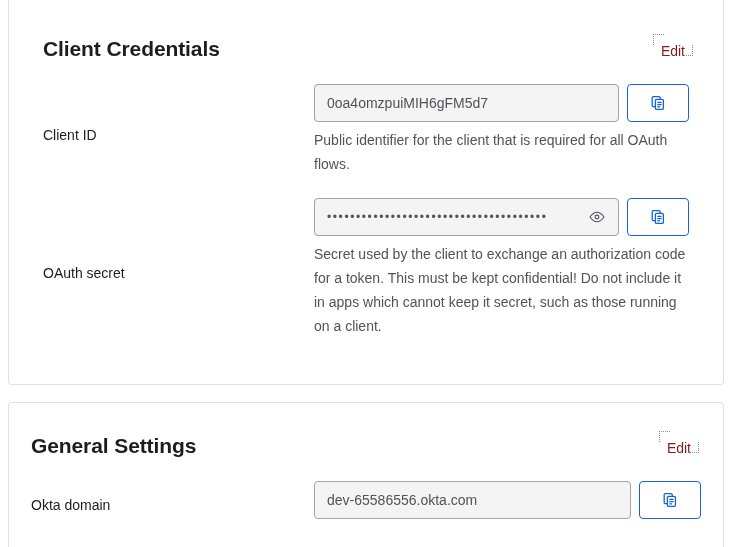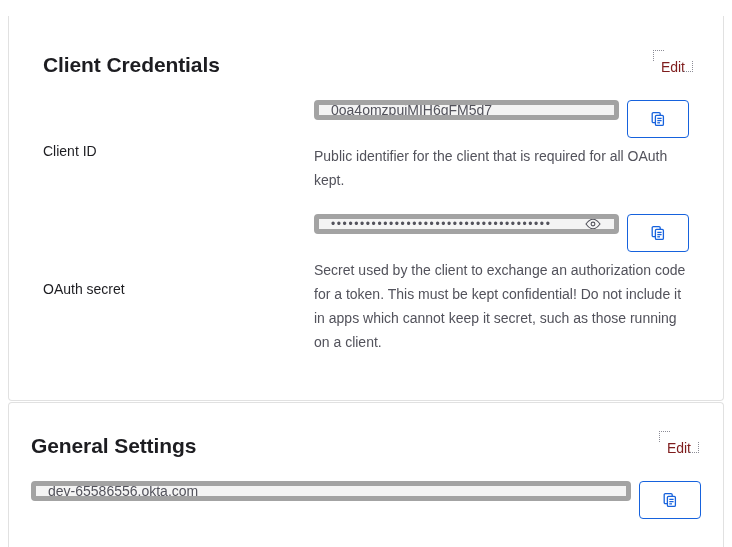--- a/index.html
+++ b/index.html
@@ -21,21 +21,21 @@
   }
   .panel {
     background: #ffffff;
     border: 1px solid #e1e1e1;
     border-radius: 4px;
     position: absolute;
     left: 8px;
     width: 716px;
   }
   #panel-credentials {
-    top: 16px;
+    top: 0;
     height: 385px;
     border-top: none;
     border-radius: 0 0 4px 4px;
   }
   #panel-general {
     top: 402px;
     height: 160px;
     border-bottom: none;
     border-radius: 4px 4px 0 0;
     overflow: hidden;
@@ -117,23 +117,23 @@
   .field-control {
     flex: 1 1 auto;
   }
   .input-line {
     display: flex;
     align-items: stretch;
     gap: 8px;
   }
   .text-input {
     flex: 1 1 auto;
-    height: 20px;
+    height: 38px;
     background: #f4f4f4;
-    border: 5px solid #a3a3a3;
+    border: 1px solid #a3a3a3;
     border-radius: 4px;
     display: flex;
     align-items: center;
     padding: 0 12px;
     font-size: 14px;
     color: #52525b;
     position: relative;
     overflow: hidden;
     white-space: nowrap;
   }
@@ -206,21 +206,21 @@
               <svg width="16" height="16" viewBox="0 0 16 16" fill="none" stroke="#1662dd" stroke-width="1.3">
                 <rect x="2.2" y="1.6" width="8" height="10" rx="1.2"></rect>
                 <rect x="5.4" y="4.4" width="8" height="10" rx="1.2" fill="#ffffff"></rect>
                 <line x1="7.3" y1="7.4" x2="11.6" y2="7.4"></line>
                 <line x1="7.3" y1="9.6" x2="11.6" y2="9.6"></line>
                 <line x1="7.3" y1="11.8" x2="10" y2="11.8"></line>
               </svg>
             </span>
           </div>
         </div>
-        <div class="help-text">Public identifier for the client that is required for all OAuth kept.</div>
+        <div class="help-text">Public identifier for the client that is required for all OAuth flows.</div>
       </div>
     </div>
 
     <div class="field-row">
       <div class="field-label">OAuth secret</div>
       <div class="field-control">
         <div class="input-line">
           <div class="text-input">
             <span class="value secret-dots">••••••••••••••••••••••••••••••••••••••</span>
             <span class="eye-icon">
@@ -249,20 +249,21 @@
 
   <section class="panel" id="panel-general">
     <div class="panel-header">
       <h2 class="panel-title">General Settings</h2>
       <span class="edit-wrap">
         <span class="edit-link">Edit</span>
       </span>
     </div>
 
     <div class="field-row">
+      <div class="field-label">Okta domain</div>
       <div class="field-control">
         <div class="input-line">
           <div class="text-input">
             <span class="value">dev-65586556.okta.com</span>
           </div>
           <div class="copy-btn">
             <span>
               <svg width="16" height="16" viewBox="0 0 16 16" fill="none" stroke="#1662dd" stroke-width="1.3">
                 <rect x="2.2" y="1.6" width="8" height="10" rx="1.2"></rect>
                 <rect x="5.4" y="4.4" width="8" height="10" rx="1.2" fill="#ffffff"></rect>

